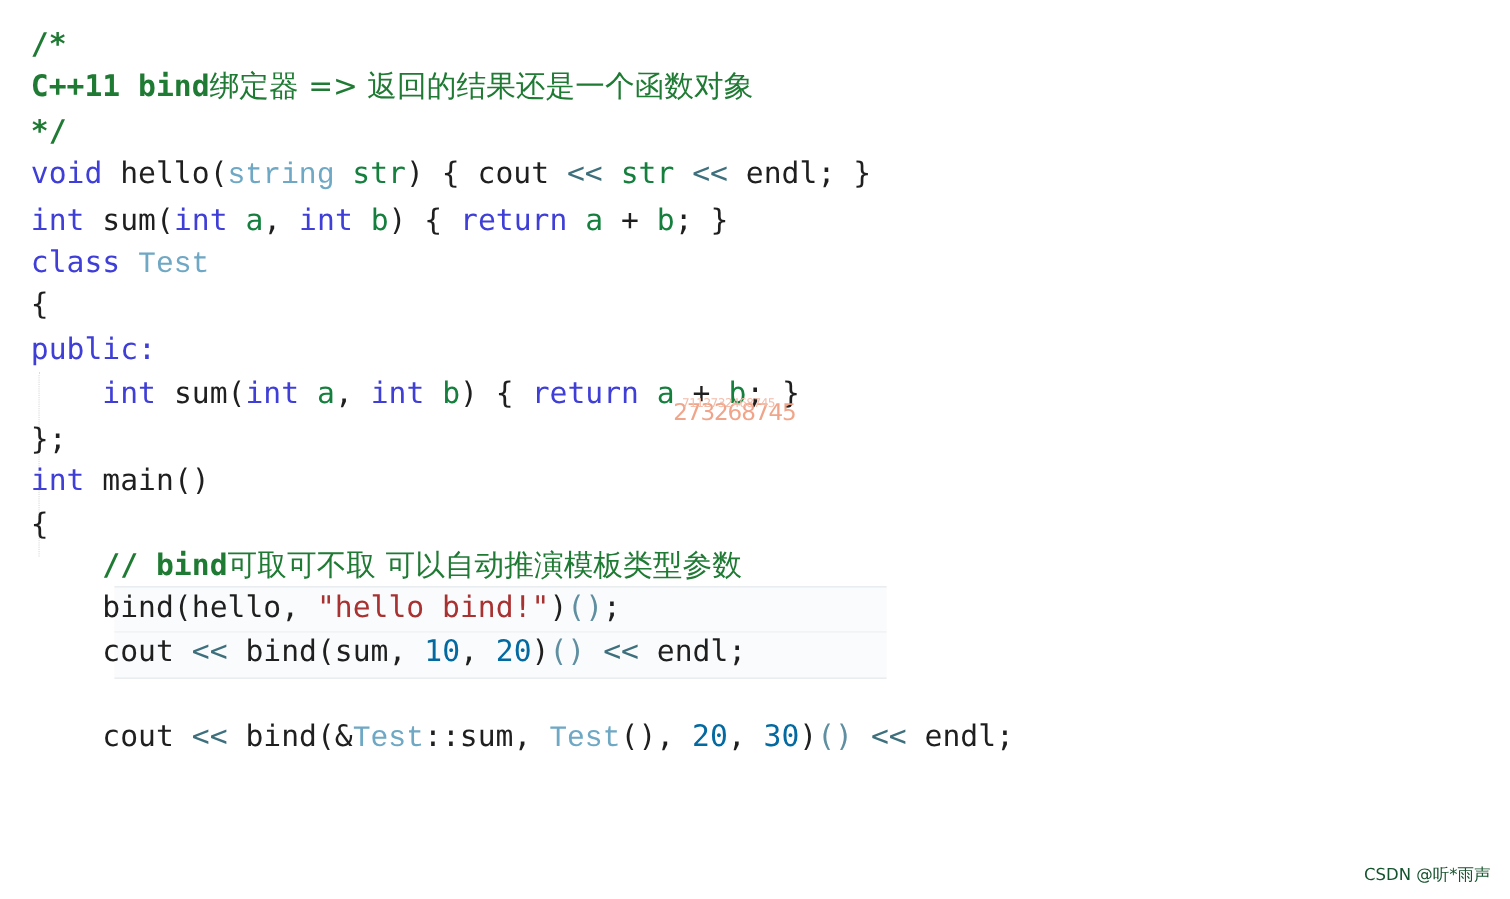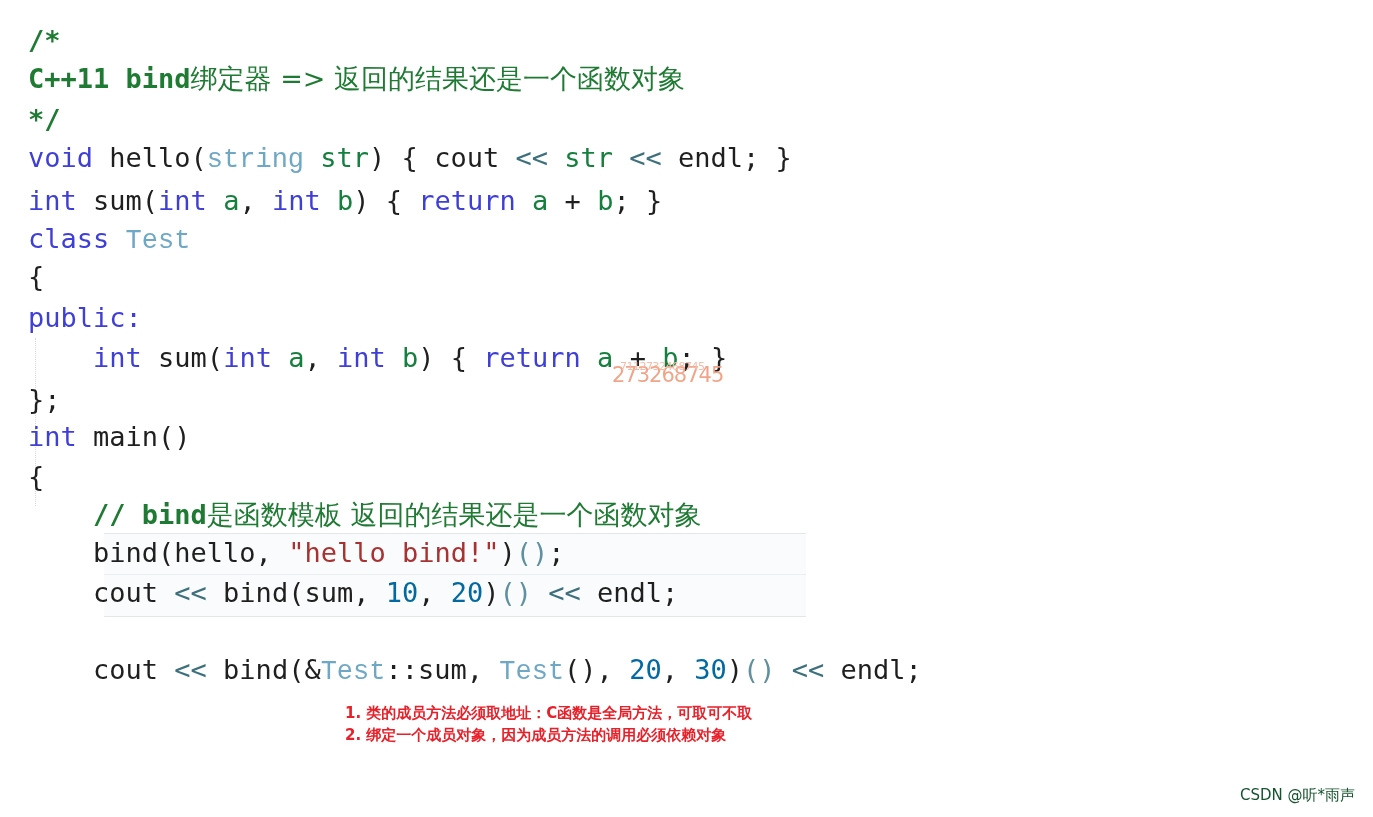--- a/index.html
+++ b/index.html
@@ -167,33 +167,29 @@
     <div class="code-line" style="top:303px;"><span class="t-kw">public:</span></div>
 
     <div class="code-line" style="top:343px;"><span class="t-plain">    </span><span class="t-kw">int</span><span class="t-plain"> </span><span class="t-plain">sum</span><span class="t-plain">(</span><span class="t-kw">int</span><span class="t-plain"> </span><span class="t-ident">a</span><span class="t-plain">, </span><span class="t-kw">int</span><span class="t-plain"> </span><span class="t-ident">b</span><span class="t-plain">) { </span><span class="t-kw">return</span><span class="t-plain"> </span><span class="t-ident">a</span><span class="t-plain"> </span><span class="t-plain">+</span><span class="t-plain"> </span><span class="t-ident">b</span><span class="t-plain">; }</span></div>
 
     <div class="code-line" style="top:385px;"><span class="t-plain">};</span></div>
 
     <div class="code-line" style="top:422px;"><span class="t-kw">int</span><span class="t-plain"> </span><span class="t-plain">main</span><span class="t-plain">()</span></div>
 
     <div class="code-line" style="top:462px;"><span class="t-plain">{</span></div>
 
-    <div class="code-line" style="top:500px;"><span class="t-plain">    </span><span class="t-comment">//</span><span class="t-plain"> </span><span class="t-comment">bind</span><span class="t-comment cjk">是函数模板 返回的结果还是一个函数对象</span></div>
+    <div class="code-line" style="top:500px;"><span class="t-plain">    </span><span class="t-comment">//</span><span class="t-plain"> </span><span class="t-comment">bind</span><span class="t-comment cjk">可取可不取 可以自动推演模板类型参数</span></div>
 
     <div class="code-line" style="top:538px;"><span class="t-plain">    </span><span class="t-plain">bind</span><span class="t-plain">(</span><span class="t-plain">hello</span><span class="t-plain">, </span><span class="t-str">"hello bind!"</span><span class="t-plain">)</span><span class="t-paren">()</span><span class="t-plain">;</span></div>
 
     <div class="code-line" style="top:578px;"><span class="t-plain">    </span><span class="t-plain">cout</span><span class="t-plain"> </span><span class="t-op">&lt;&lt;</span><span class="t-plain"> </span><span class="t-plain">bind</span><span class="t-plain">(</span><span class="t-plain">sum</span><span class="t-plain">, </span><span class="t-num">10</span><span class="t-plain">, </span><span class="t-num">20</span><span class="t-plain">)</span><span class="t-paren">()</span><span class="t-plain"> </span><span class="t-op">&lt;&lt;</span><span class="t-plain"> </span><span class="t-plain">endl</span><span class="t-plain">;</span></div>
 
     <div class="code-line" style="top:655px;"><span class="t-plain">    </span><span class="t-plain">cout</span><span class="t-plain"> </span><span class="t-op">&lt;&lt;</span><span class="t-plain"> </span><span class="t-plain">bind</span><span class="t-plain">(&amp;</span><span class="t-type">Test</span><span class="t-plain">::</span><span class="t-plain">sum</span><span class="t-plain">, </span><span class="t-type">Test</span><span class="t-plain">()</span><span class="t-plain">, </span><span class="t-num">20</span><span class="t-plain">, </span><span class="t-num">30</span><span class="t-plain">)</span><span class="t-paren">()</span><span class="t-plain"> </span><span class="t-op">&lt;&lt;</span><span class="t-plain"> </span><span class="t-plain">endl</span><span class="t-plain">;</span></div>
 
   </div>
 
   <div class="digit-watermark">273268745</div>
   <div class="wm-sub">7112732468745</div>
 
-  <div class="annotations">
-    <div class="annotation-line">1. 类的成员方法必须取地址：C函数是全局方法，可取可不取</div>
-    <div class="annotation-line">2. 绑定一个成员对象，因为成员方法的调用必须依赖对象</div>
-  </div>
 
   <div class="csdn-watermark">CSDN @听*雨声</div>
 
 </div>
 
 </body></html>

